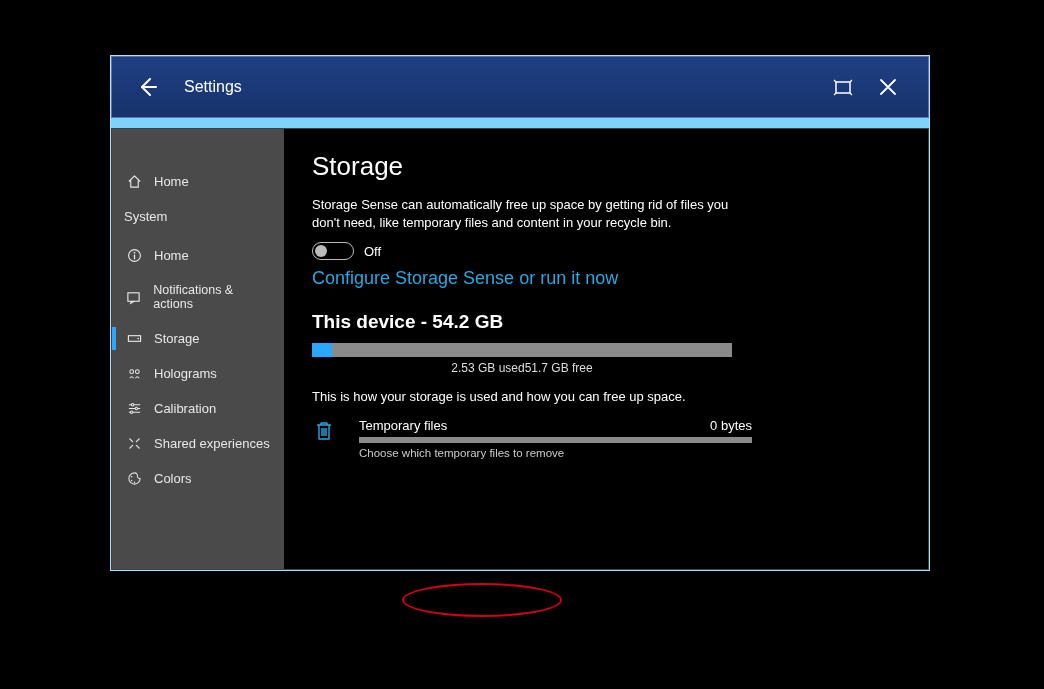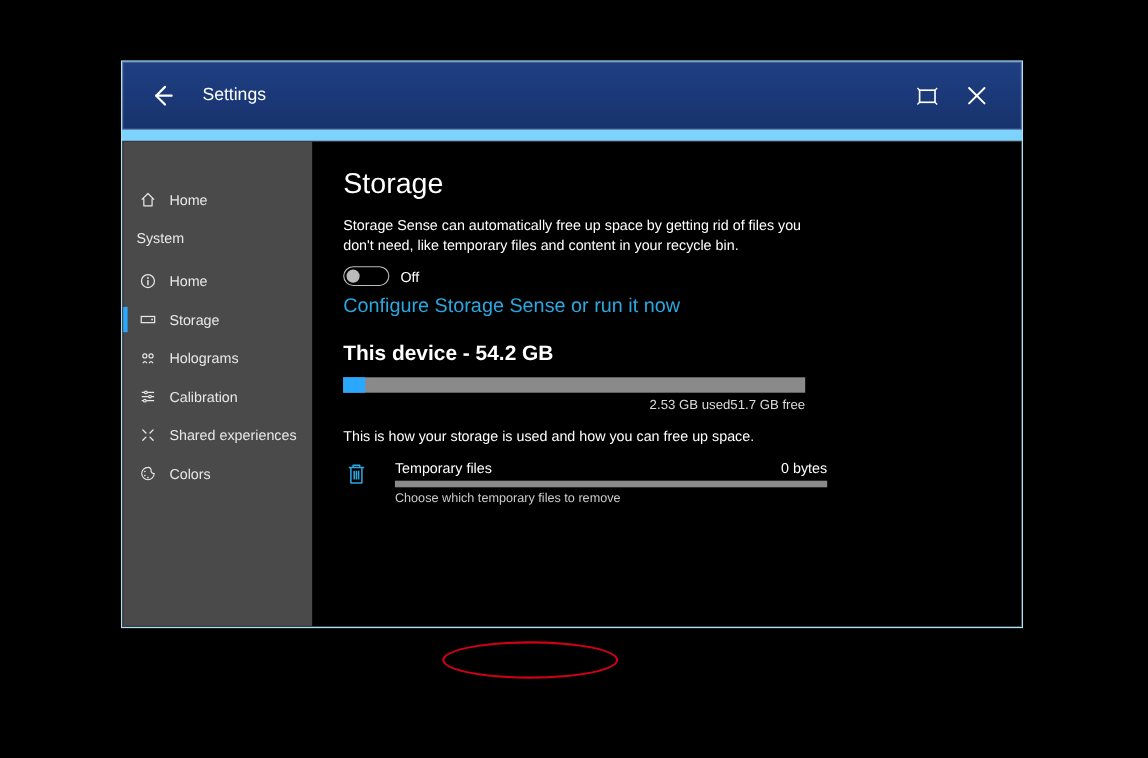--- a/index.html
+++ b/index.html
@@ -79,21 +79,21 @@
     width: 42px; height: 18px; border:1.5px solid #bbb; border-radius: 10px; position:relative;
     cursor:pointer;
   }
   .toggle .knob { position:absolute; left:2px; top:2px; width:12px; height:12px; border-radius:50%; background:#bbb; }
   .link { color:#2aa7e0; font-size:18px; cursor:pointer; display:inline-block; }
   .device-title { font-size:19px; font-weight:700; margin-top:22px; margin-bottom:10px; }
   .bar {
     width: 420px; height: 14px; background:#8a8a8a; position:relative;
   }
   .bar .fill { position:absolute; left:0; top:0; bottom:0; background:#2aa7ff; }
-  .bar-labels { display:flex; justify-content:flex-end; width:420px; font-size:12px; margin-top:4px; color:#ddd; }
+  .bar-labels { display:flex; justify-content:center; width:420px; font-size:12px; margin-top:4px; color:#ddd; }
   .sub { font-size:13px; margin-top:14px; }
   .cat {
     display:flex; align-items:flex-start; gap:23px; margin-top:14px; width:440px;
   }
   .cat .caticon { width:24px; display:flex; justify-content:center; padding-top:2px; }
   .cat .catbody { flex:1; }
   .cat .catrow1 { display:flex; justify-content:space-between; font-size:13px; }
   .cat .catbar { height:6px; background:#8a8a8a; margin-top:4px; }
   .cat .cathelp { font-size:11.5px; color:#ccc; margin-top:4px; }
   .annot {
@@ -149,20 +149,29 @@
         <span class="ic">
           <svg width="15" height="15" viewBox="0 0 16 16">
               <circle cx="8" cy="8" r="6.3" stroke="#e8e8e8" stroke-width="1.2" fill="none"></circle>
               <circle cx="8" cy="5" r="0.9" fill="#e8e8e8"></circle>
               <rect x="7.3" y="7" width="1.4" height="5" fill="#e8e8e8"></rect>
             </svg>
         </span>
         <span>Home</span>
       </div>
 
+      <div class="side-item smalltxt">
+        <span class="ic">
+          <svg width="15" height="15" viewBox="0 0 16 16">
+              <rect x="2" y="3" width="12" height="9" stroke="#e8e8e8" stroke-width="1.2" fill="none"></rect>
+              <path d="M6 12 L5 14 L9 12" stroke="#e8e8e8" stroke-width="1.2" fill="none"></path>
+            </svg>
+        </span>
+        <span>Notifications &amp; actions</span>
+      </div>
 
       <div class="side-item active">
         <span class="ic">
           <svg width="15" height="15" viewBox="0 0 16 16">
               <rect x="1.5" y="5" width="13" height="6" stroke="#e8e8e8" stroke-width="1.2" fill="none"></rect>
               <circle cx="12" cy="8" r="0.9" fill="#e8e8e8"></circle>
             </svg>
         </span>
         <span>Storage</span>
       </div>

